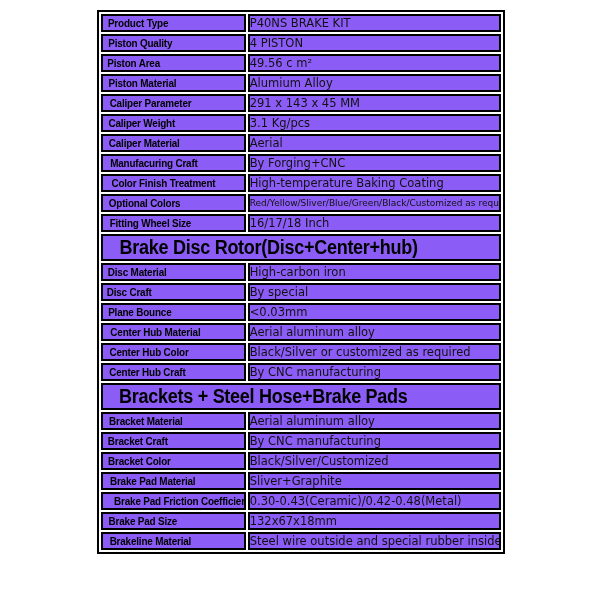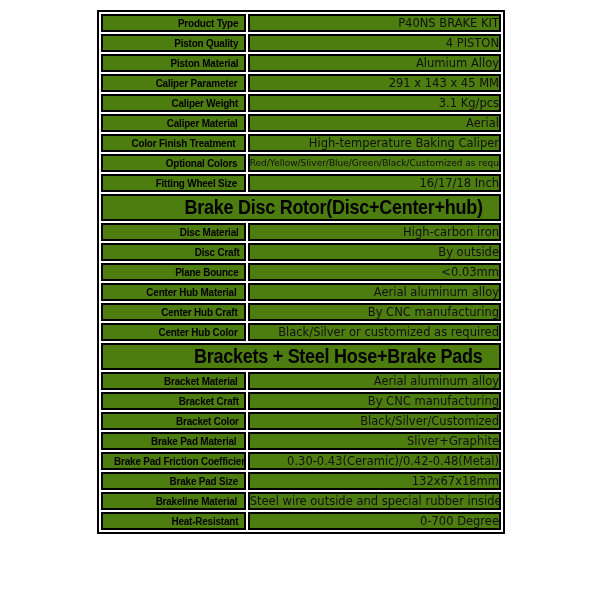--- a/index.html
+++ b/index.html
@@ -23,22 +23,22 @@
     top: 10px;
     width: 408px;
     border: 2px solid #000000;
     border-spacing: 2px;
     border-collapse: separate;
     table-layout: fixed;
     background: #ffffff;
   }
   td {
     border: 2px solid #000000;
-    background: #4d7c0f;
-    text-align: right;
+    background: #8b5cf6;
+    text-align: left;
     vertical-align: middle;
     padding: 0;
     overflow: hidden;
     white-space: nowrap;
   }
   td.label {
     width: 140px;
     height: 14px;
     font-family: "Liberation Sans", sans-serif;
     font-weight: bold;
@@ -82,74 +82,82 @@
     <tbody>
       <tr>
         <td class="label"><span class="lbl">Product Type</span></td>
         <td class="value">P40NS BRAKE KIT</td>
       </tr>
       <tr>
         <td class="label"><span class="lbl">Piston Quality</span></td>
         <td class="value">4 PISTON</td>
       </tr>
       <tr>
+        <td class="label"><span class="lbl">Piston Area</span></td>
+        <td class="value">49.56 c m²</td>
+      </tr>
+      <tr>
         <td class="label"><span class="lbl">Piston Material</span></td>
         <td class="value">Alumium Alloy</td>
       </tr>
       <tr>
         <td class="label"><span class="lbl">Caliper Parameter</span></td>
         <td class="value">291 x 143 x 45 MM</td>
       </tr>
       <tr>
         <td class="label"><span class="lbl">Caliper Weight</span></td>
         <td class="value">3.1 Kg/pcs</td>
       </tr>
       <tr>
         <td class="label"><span class="lbl">Caliper Material</span></td>
         <td class="value">Aerial</td>
       </tr>
       <tr>
+        <td class="label"><span class="lbl">Manufacuring Craft</span></td>
+        <td class="value">By Forging+CNC</td>
+      </tr>
+      <tr>
         <td class="label"><span class="lbl">Color Finish Treatment</span></td>
-        <td class="value">High-temperature Baking Caliper</td>
+        <td class="value">High-temperature Baking Coating</td>
       </tr>
       <tr>
         <td class="label"><span class="lbl">Optional Colors</span></td>
         <td class="value small">Red/Yellow/Sliver/Blue/Green/Black/Customized as required</td>
       </tr>
       <tr>
         <td class="label"><span class="lbl">Fitting Wheel Size</span></td>
         <td class="value">16/17/18 Inch</td>
       </tr>
 
       <tr>
         <td class="section-header" colspan="2"><span class="hdr">Brake Disc Rotor(Disc+Center+hub)</span></td>
       </tr>
       <tr>
         <td class="label"><span class="lbl">Disc Material</span></td>
         <td class="value">High-carbon iron</td>
       </tr>
       <tr>
         <td class="label"><span class="lbl">Disc Craft</span></td>
-        <td class="value">By outside</td>
+        <td class="value">By special</td>
       </tr>
       <tr>
         <td class="label"><span class="lbl">Plane Bounce</span></td>
         <td class="value">&lt;0.03mm</td>
       </tr>
       <tr>
         <td class="label"><span class="lbl">Center Hub Material</span></td>
         <td class="value">Aerial aluminum alloy</td>
       </tr>
       <tr>
+        <td class="label"><span class="lbl">Center Hub Color</span></td>
+        <td class="value">Black/Silver or customized as required</td>
+      </tr>
+      <tr>
         <td class="label"><span class="lbl">Center Hub Craft</span></td>
         <td class="value">By CNC manufacturing</td>
-      </tr>
-      <tr>
-        <td class="label"><span class="lbl">Center Hub Color</span></td>
-        <td class="value">Black/Silver or customized as required</td>
       </tr>
 
       <tr>
         <td class="section-header" colspan="2"><span class="hdr">Brackets + Steel Hose+Brake Pads</span></td>
       </tr>
       <tr>
         <td class="label"><span class="lbl">Bracket Material</span></td>
         <td class="value">Aerial aluminum alloy</td>
       </tr>
       <tr>
@@ -169,19 +177,15 @@
         <td class="value">0.30-0.43(Ceramic)/0.42-0.48(Metal)</td>
       </tr>
       <tr>
         <td class="label"><span class="lbl">Brake Pad Size</span></td>
         <td class="value">132x67x18mm</td>
       </tr>
       <tr>
         <td class="label"><span class="lbl">Brakeline Material</span></td>
         <td class="value">Steel wire outside and special rubber inside</td>
       </tr>
-      <tr>
-        <td class="label"><span class="lbl">Heat-Resistant</span></td>
-        <td class="value">0-700 Degree</td>
-      </tr>
     </tbody>
   </table>
 </div>
 
 </body></html>

